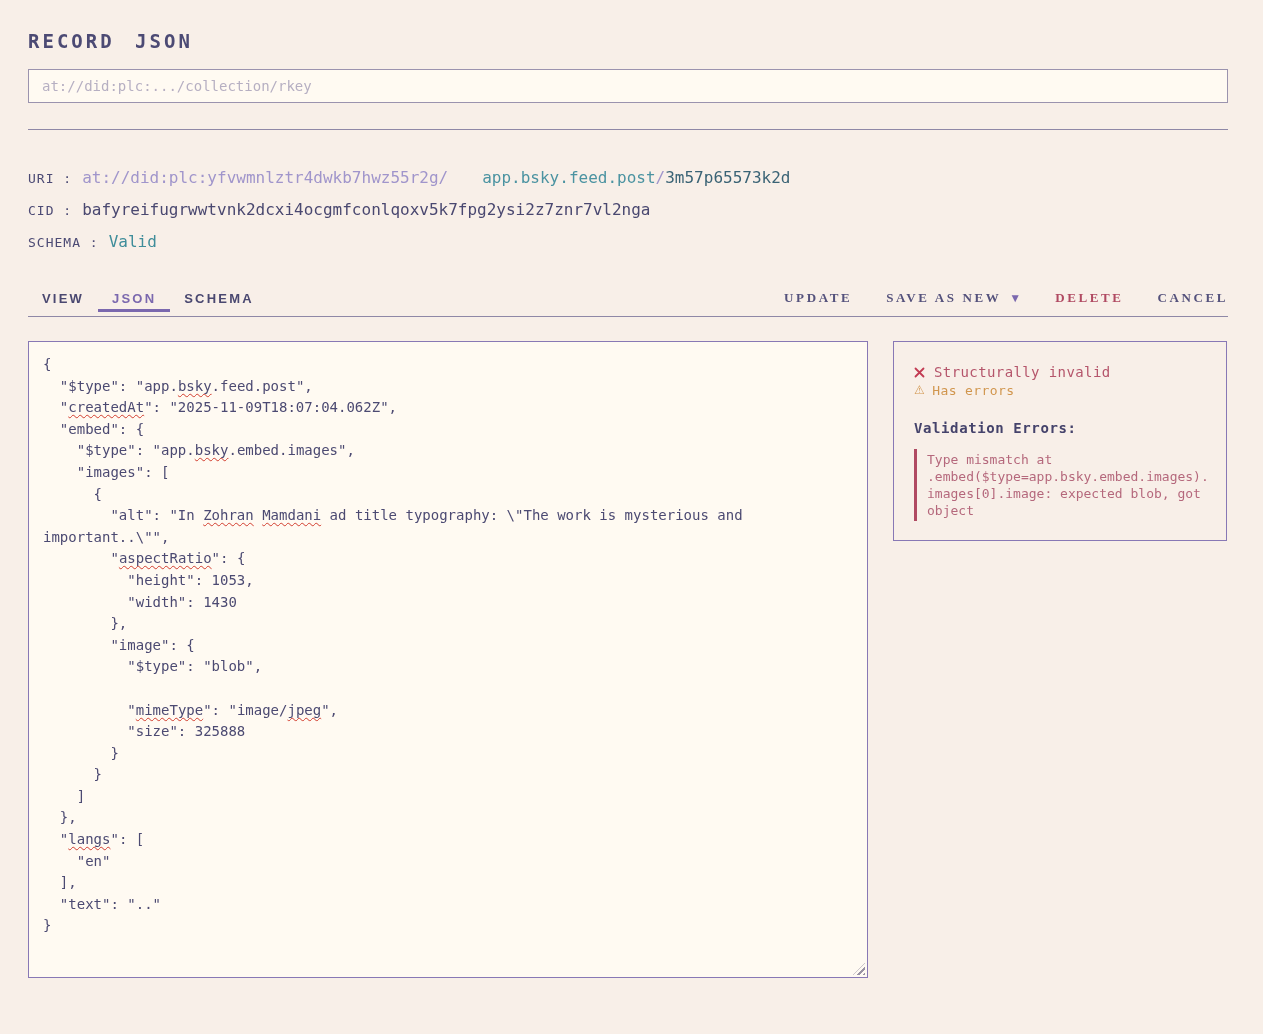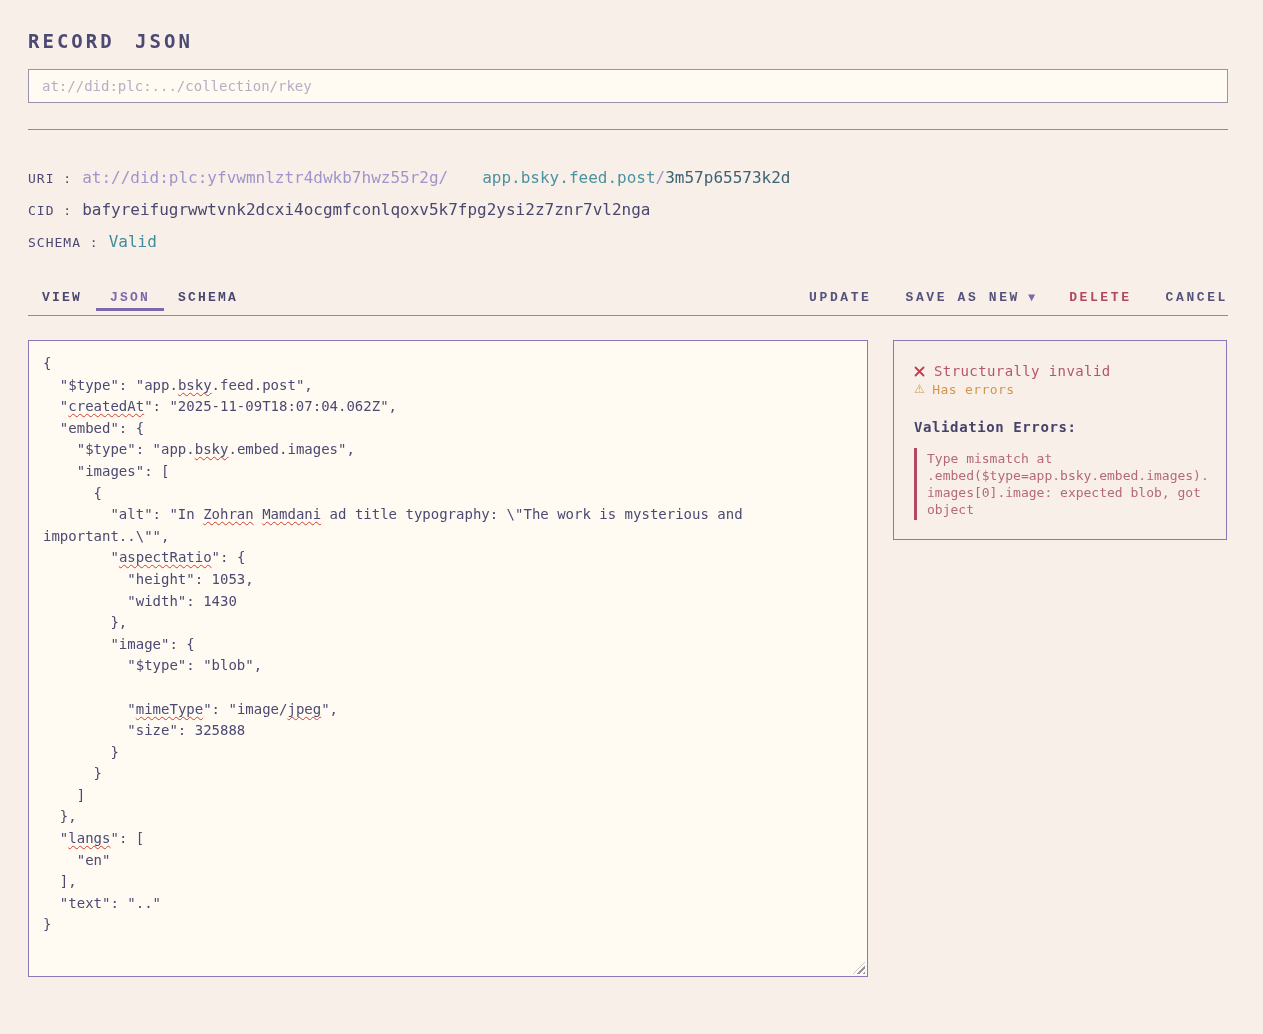--- a/index.html
+++ b/index.html
@@ -71,37 +71,37 @@
   .tabs { display: flex; }
   .tab {
     font-size: 13px;
     font-weight: bold;
     letter-spacing: 2.2px;
     color: #4a4870;
     padding: 0 14px 6px 14px;
     margin-bottom: 4px;
     cursor: pointer;
     background: none; border: none;
-    font-family: Liberation Mono, monospace;
+    font-family: Liberation Sans, sans-serif;
   }
   .tab.active {
     color: #7b68ae;
     border-bottom: 3px solid #7b68ae;
     padding-bottom: 3px;
   }
   .actions { display: flex; align-items: flex-end; padding-bottom: 10px; }
   .action-btn {
     font-size: 13px;
     font-weight: bold;
     letter-spacing: 2.6px;
     color: #55527c;
     margin-left: 34px;
     cursor: pointer;
     background: none; border: none;
-    font-family: Liberation Mono, monospace;
+    font-family: Liberation Serif, serif;
     white-space: nowrap;
   }
   .action-btn.danger { color: #b04a62; }
   .tri {
     display: inline-block;
     color: #7b68ae;
     font-size: 12px;
     margin-left: 8px;
     letter-spacing: 0;
   }

